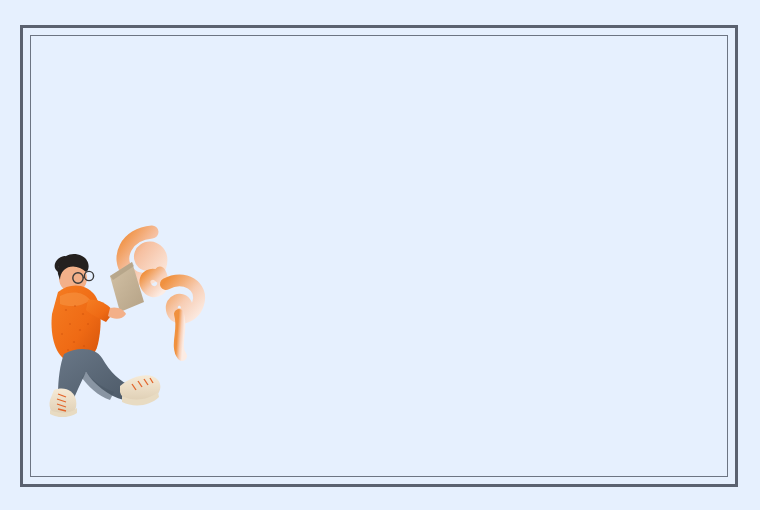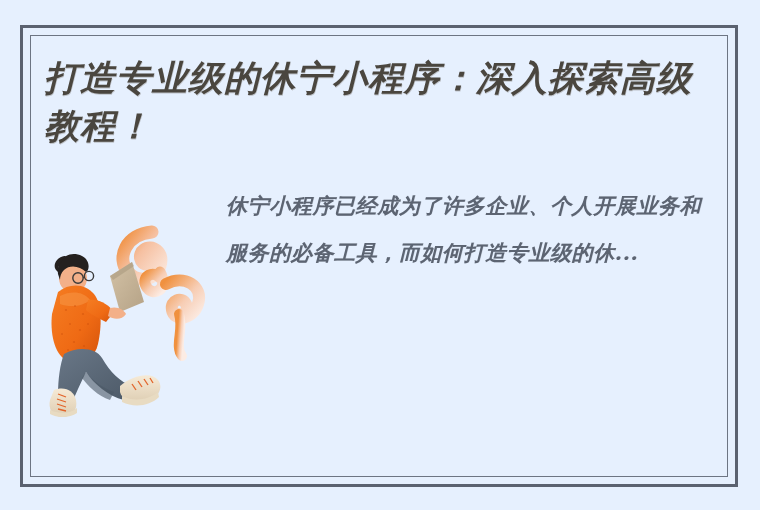--- a/index.html
+++ b/index.html
@@ -87,23 +87,21 @@
   #illustration svg { display: block; }
 </style>
 </head>
 <body>
 
 <div id="card">
 
   <div class="frame-outer"></div>
   <div class="frame-inner"></div>
 
-  <div id="headline">打造专业级的休宁小程序：深入探索高级教程！</div>
-
-  <div id="excerpt">休宁小程序已经成为了许多企业、个人开展业务和服务的必备工具，而如何打造专业级的休...</div>
+
 
   <div id="illustration">
     <svg viewBox="0 0 176 206" width="176" height="206" xmlns="http://www.w3.org/2000/svg">
       <defs>
         <linearGradient id="ribA" x1="0" y1="0" x2="1" y2="1">
           <stop offset="0%" stop-color="#ef8c38"></stop>
           <stop offset="45%" stop-color="#f6c0a1"></stop>
           <stop offset="100%" stop-color="#fbe7dc"></stop>
         </linearGradient>
         <linearGradient id="ribB" x1="0" y1="0" x2="1" y2="1">

